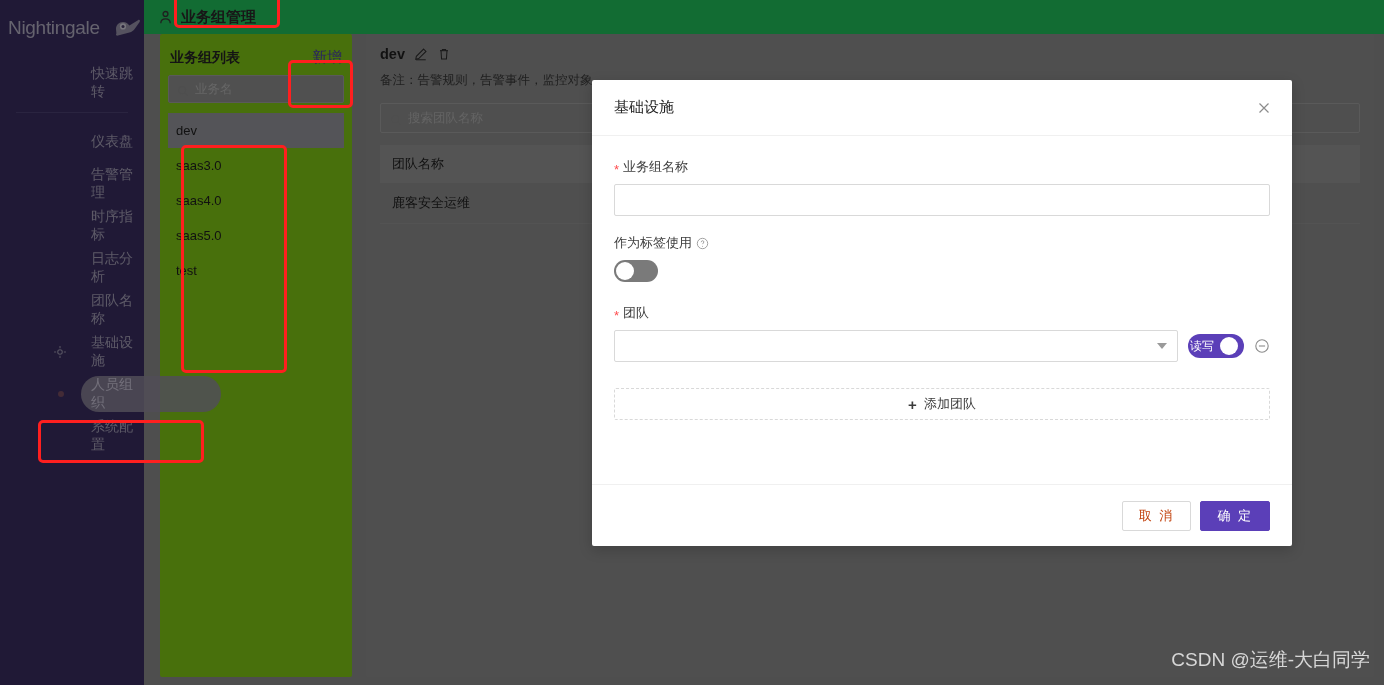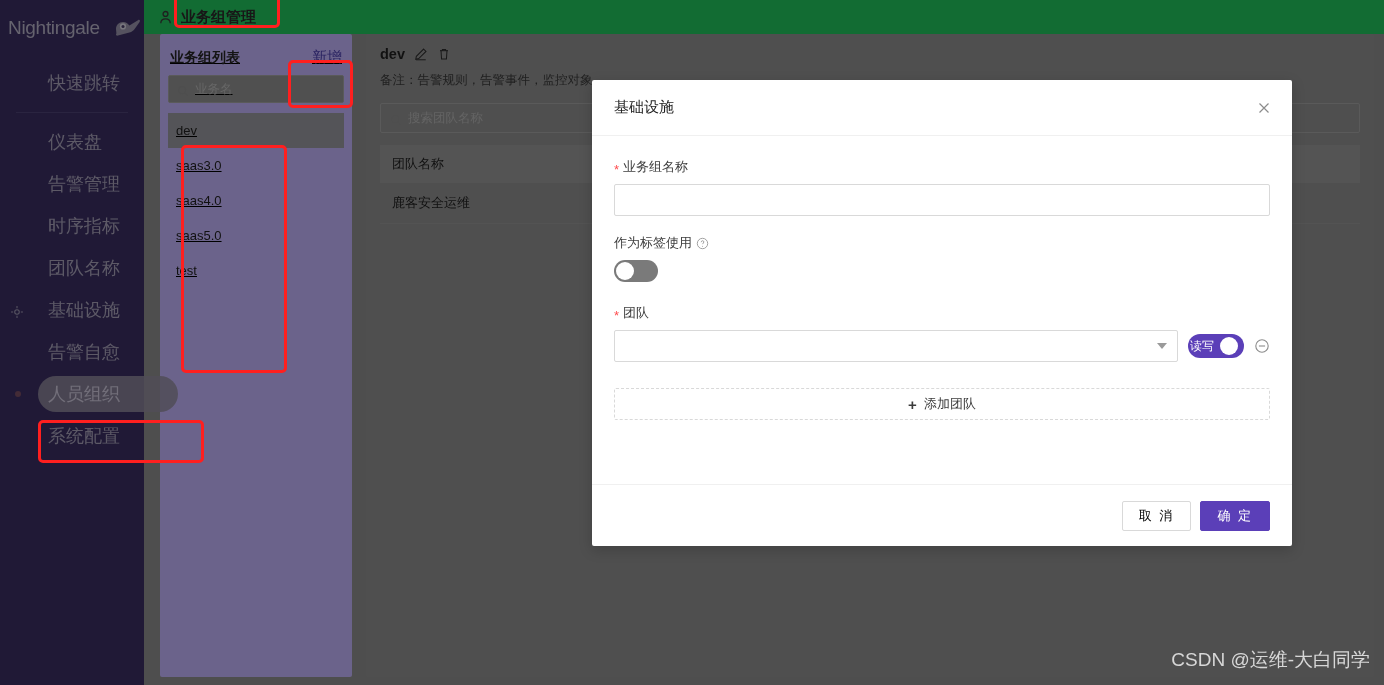--- a/index.html
+++ b/index.html
@@ -31,22 +31,23 @@
     letter-spacing: -0.3px;
   }
   .logo-bird { width: 30px; height: 22px; display:block; }
 
   .nav-list { padding-top: 6px; }
   .nav-item {
     position: relative;
     height: 42px;
     display: flex; align-items: center;
     color: #a9a3bb;
-    font-size: 18px;
-    cursor: pointer;
+    font-size: 14px;
+    cursor: pointer;
+    margin-left: 43px;
   }
   .nav-item .nav-label { padding-left: 48px; }
   .nav-divider {
     height: 1px; background: #4d4276;
     margin: 8px 16px 8px 16px;
   }
   .nav-icon {
     position: absolute; left: 10px; top: 50%;
     transform: translateY(-50%);
     width: 14px; height: 14px;
@@ -90,25 +91,24 @@
   .content-area {
     position: absolute; left: 0; top: 34px;
     right: 0; bottom: 0;
     display: flex;
     padding: 0 10px 8px 16px;
   }
 
   
   .list-card {
     width: 192px;
-    background: #c4b5fd;
+    background: #84cc16;
     border-radius: 2px;
     padding: 10px 8px 0 8px;
     margin-right: 14px;
-    text-decoration: underline;
   }
   .list-card-head {
     display: flex; align-items: center; justify-content: space-between;
     padding: 4px 2px 8px 2px;
   }
   .list-card-title { font-size: 14px; font-weight: bold; color: #262626; }
   .list-add-btn { font-size: 15px; color: #4b3fb0; cursor: pointer; }
 
   .search-box {
     display: flex; align-items: center;
@@ -286,21 +286,21 @@
     padding: 0 22px;
   }
   .btn {
     height: 30px; padding: 0 16px;
     border-radius: 2px;
     font-size: 13px;
     display: flex; align-items: center;
     cursor: pointer;
     letter-spacing: 2px;
   }
-  .btn-cancel { background: #fff; border: 1px solid #d9d9d9; color: #000000; }
+  .btn-cancel { background: #fff; border: 1px solid #d9d9d9; color: #c2410c; }
   .btn-ok { background: #5b3fb8; border: 1px solid #5b3fb8; color: #fff; }
 
   
   .anno {
     position: absolute;
     border: 3px solid #ff1f1f;
     border-radius: 5px;
     z-index: 40;
     pointer-events: none;
   }
@@ -425,33 +425,33 @@
       <div class="nav-item">
         <span class="nav-label">仪表盘</span>
       </div>
       <div class="nav-item">
         <span class="nav-label">告警管理</span>
       </div>
       <div class="nav-item">
         <span class="nav-label">时序指标</span>
       </div>
       <div class="nav-item">
+        <span class="nav-label">日志分析</span>
+      </div>
+      <div class="nav-item">
         <span class="nav-label">团队名称</span>
       </div>
       <div class="nav-item">
         <span class="nav-icon">
           <svg viewBox="0 0 16 16" fill="none" stroke="currentColor" stroke-width="1.2">
             <circle cx="8" cy="8" r="2.6"></circle>
             <path d="M8 1.2v2.4M8 12.4v2.4M1.2 8h2.4M12.4 8h2.4"></path>
           </svg>
         </span>
         <span class="nav-label">基础设施</span>
-      </div>
-      <div class="nav-item">
-        <span class="nav-label">告警自愈</span>
       </div>
       <div class="nav-item active">
         <span class="nav-dot"></span>
         <span class="nav-pill"></span>
         <span class="nav-label">人员组织</span>
       </div>
       <div class="nav-item">
         <span class="nav-label">系统配置</span>
       </div>
     </div>

